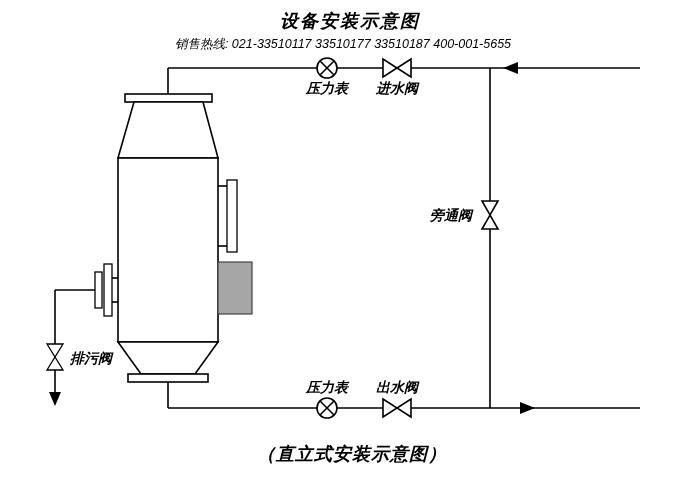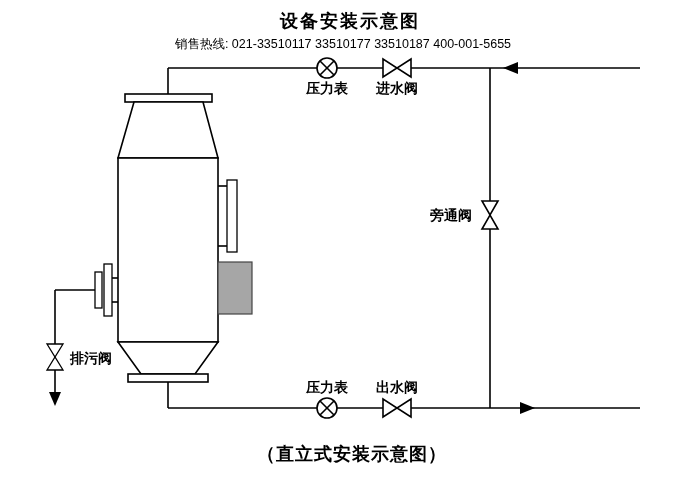--- a/index.html
+++ b/index.html
@@ -7,20 +7,21 @@
     padding: 0;
     background: #ffffff;
   }
   .page {
     position: relative;
     width: 699px;
     height: 487px;
     background: #ffffff;
     overflow: hidden;
     font-family: "Liberation Sans", sans-serif;
+    font-style: italic;
   }
   svg { display: block; }
   .pipe {
     stroke: #000000;
     stroke-width: 1.6;
     fill: none;
   }
   .shape {
     stroke: #000000;
     stroke-width: 1.6;

